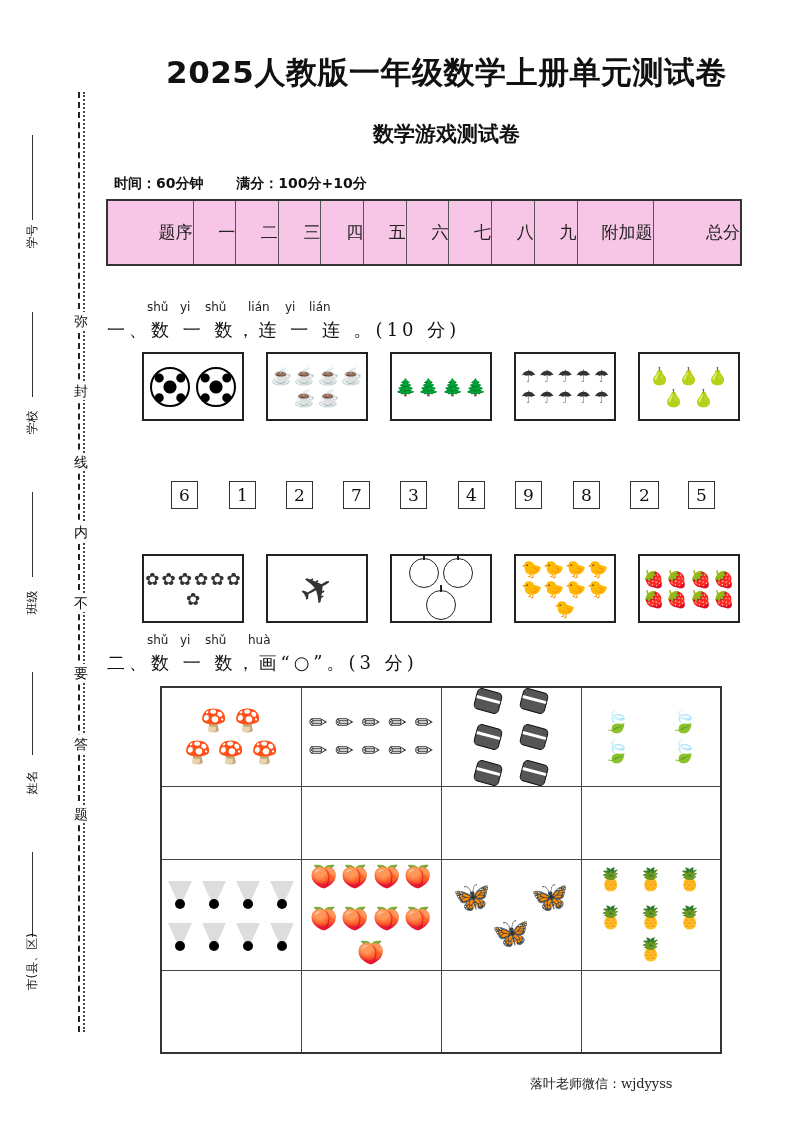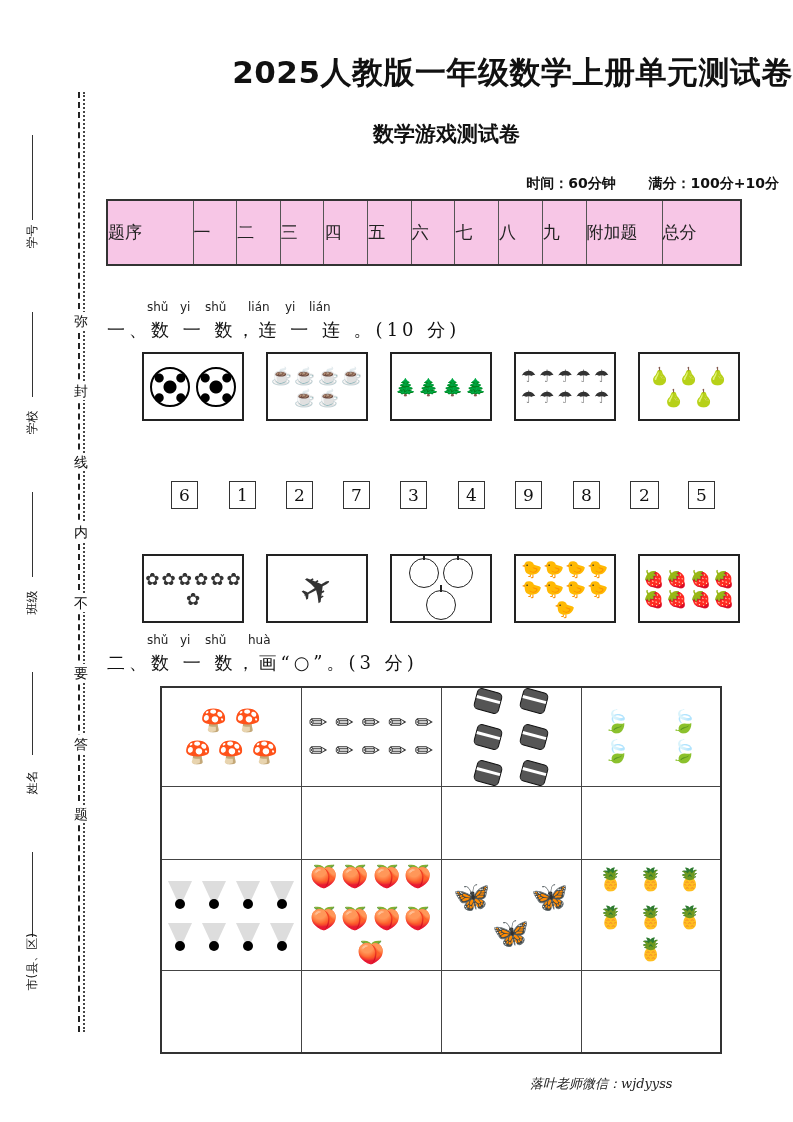--- a/index.html
+++ b/index.html
@@ -1,25 +1,25 @@
 <!DOCTYPE html>
 <html><head>
 <meta charset="utf-8">
 <style>
   * { box-sizing: border-box; margin: 0; padding: 0; }
   html, body { width: 793px; height: 1122px; background: #fff; overflow: hidden; }
   body { position: relative; font-family: "DejaVu Serif", "Liberation Serif", serif; color: #111; }
 
-  .main-title { position: absolute; left: 100px; width: 693px; top: 52px; text-align: right; font-size: 31px; font-weight: bold; letter-spacing: 0.5px; font-family: "DejaVu Sans", sans-serif; }
+  .main-title { position: absolute; left: 100px; width: 693px; top: 52px; text-align: center; font-size: 31px; font-weight: bold; letter-spacing: 0.5px; font-family: "DejaVu Sans", sans-serif; }
   .sub-title { position: absolute; left: 100px; width: 693px; top: 120px; text-align: center; font-size: 21px; font-weight: bold; font-family: "DejaVu Sans", sans-serif; }
-  .meta-line { position: absolute; left: 100px; width: 693px; top: 175px; text-align: right; font-size: 14px; font-weight: bold; font-family: "DejaVu Sans", sans-serif; }
+  .meta-line { position: absolute; left: 100px; width: 693px; top: 175px; text-align: left; font-size: 14px; font-weight: bold; font-family: "DejaVu Sans", sans-serif; }
   .meta-line span { margin: 0 14px; }
 
   table.score { position: absolute; left: 106px; top: 199px; width: 636px; height: 67px; border-collapse: collapse; border: 2px solid #333; }
-  table.score td { border: 1px solid #555; text-align: left; font-size: 17px; font-family: Liberation Sans, sans-serif; color: #222; }
+  table.score td { border: 1px solid #555; text-align: right; font-size: 17px; font-family: Liberation Sans, sans-serif; color: #222; }
   table.score td.pink { background: #f7c6e6; }
 
   
   .binding-line { position: absolute; left: 78px; top: 92px; height: 940px; width: 4px; border-left: 2px dashed #222; }
   .binding-dots { position: absolute; left: 83px; top: 92px; height: 940px; width: 2px; border-left: 2px dotted #444; }
   .binding-char { position: absolute; left: 71px; width: 20px; background: #fff; font-size: 14px; text-align: center; font-family: "DejaVu Sans", sans-serif; line-height: 18px; }
   .field-line { position: absolute; left: 32px; width: 1px; background: #333; }
   .field-label { position: absolute; left: 12px; width: 40px; font-size: 12px; text-align: center; transform: rotate(-90deg); font-family: "DejaVu Sans", sans-serif; white-space: nowrap; }
 
   .pinyin { position: absolute; font-size: 12px; font-family: "DejaVu Sans", sans-serif; color: #222; }
@@ -31,21 +31,21 @@
 
   .grid2 { position: absolute; left: 160px; top: 686px; width: 562px; height: 352px; border: 2px solid #333; border-collapse: collapse; }
   .grid2 td { border: 1px solid #444; width: 25%; vertical-align: middle; text-align: center; }
   .grid2 .img-cell { height: 93px; }
   .grid2 .blank-cell { height: 73px; }
   .grid2 .img-cell2 { height: 104px; }
   .grid2 .blank-cell2 { height: 82px; }
   .cell-items { display: flex; flex-wrap: wrap; justify-content: center; align-items: center; gap: 3px 6px; padding: 4px; }
   .cell-items .it { font-size: 22px; line-height: 26px; color: #333; }
 
-  .footer { position: absolute; left: 530px; top: 1075px; font-size: 13px; font-family: "DejaVu Serif", serif; color: #222; font-style: italic; }
+  .footer { position: absolute; left: 530px; top: 1075px; font-size: 13px; font-family: "DejaVu Serif", serif; color: #222; }
 
   
   .ball { width: 40px; height: 40px; border-radius: 50%; border: 2px solid #000; background: radial-gradient(circle at 50% 50%, #000 0 6px, transparent 7px), radial-gradient(circle at 20% 25%, #000 0 4px, transparent 5px), radial-gradient(circle at 80% 25%, #000 0 4px, transparent 5px), radial-gradient(circle at 20% 80%, #000 0 4px, transparent 5px), radial-gradient(circle at 80% 80%, #000 0 4px, transparent 5px), #fff; margin: 0 2px; }
   .apple { width: 30px; height: 30px; border: 1.5px solid #222; border-radius: 50%; position: relative; margin: 0 1px; }
   .apple::after { content: ""; position: absolute; left: 13px; top: -6px; width: 2px; height: 7px; background: #222; }
   .eraser { width: 26px; height: 22px; background: #555; border-radius: 5px; border: 1px solid #111; transform: rotate(15deg); position: relative; margin: 2px 4px; }
   .eraser::after { content: ""; position: absolute; left: 0; right: 0; top: 7px; height: 3px; background: #fff; }
   .shuttle { width: 0; height: 0; border-left: 12px solid transparent; border-right: 12px solid transparent; border-top: 26px solid #ddd; position: relative; margin: 0 1px; }
   .shuttle::after { content: ""; position: absolute; left: -5px; top: -8px; width: 10px; height: 10px; border-radius: 50%; background: #000; }
 </style>
@@ -88,21 +88,21 @@
     <td class="pink">一</td>
     <td class="pink">二</td>
     <td class="pink">三</td>
     <td class="pink">四</td>
     <td class="pink">五</td>
     <td class="pink">六</td>
     <td class="pink">七</td>
     <td class="pink">八</td>
     <td class="pink">九</td>
     <td class="pink" style="width:76px">附加题</td>
-    <td class="pink" style="width:79px">总分</td>
+    <td class="pink" style="width:88px">总分</td>
   </tr>
 </tbody>
   </table>
 
 <div class="pinyin" style="left:147px;top:300px">shǔ</div>
 <div class="pinyin" style="left:180px;top:300px">yi</div>
 <div class="pinyin" style="left:205px;top:300px">shǔ</div>
 <div class="pinyin" style="left:248px;top:300px">lián</div>
 <div class="pinyin" style="left:285px;top:300px">yi</div>
 <div class="pinyin" style="left:309px;top:300px">lián</div>

